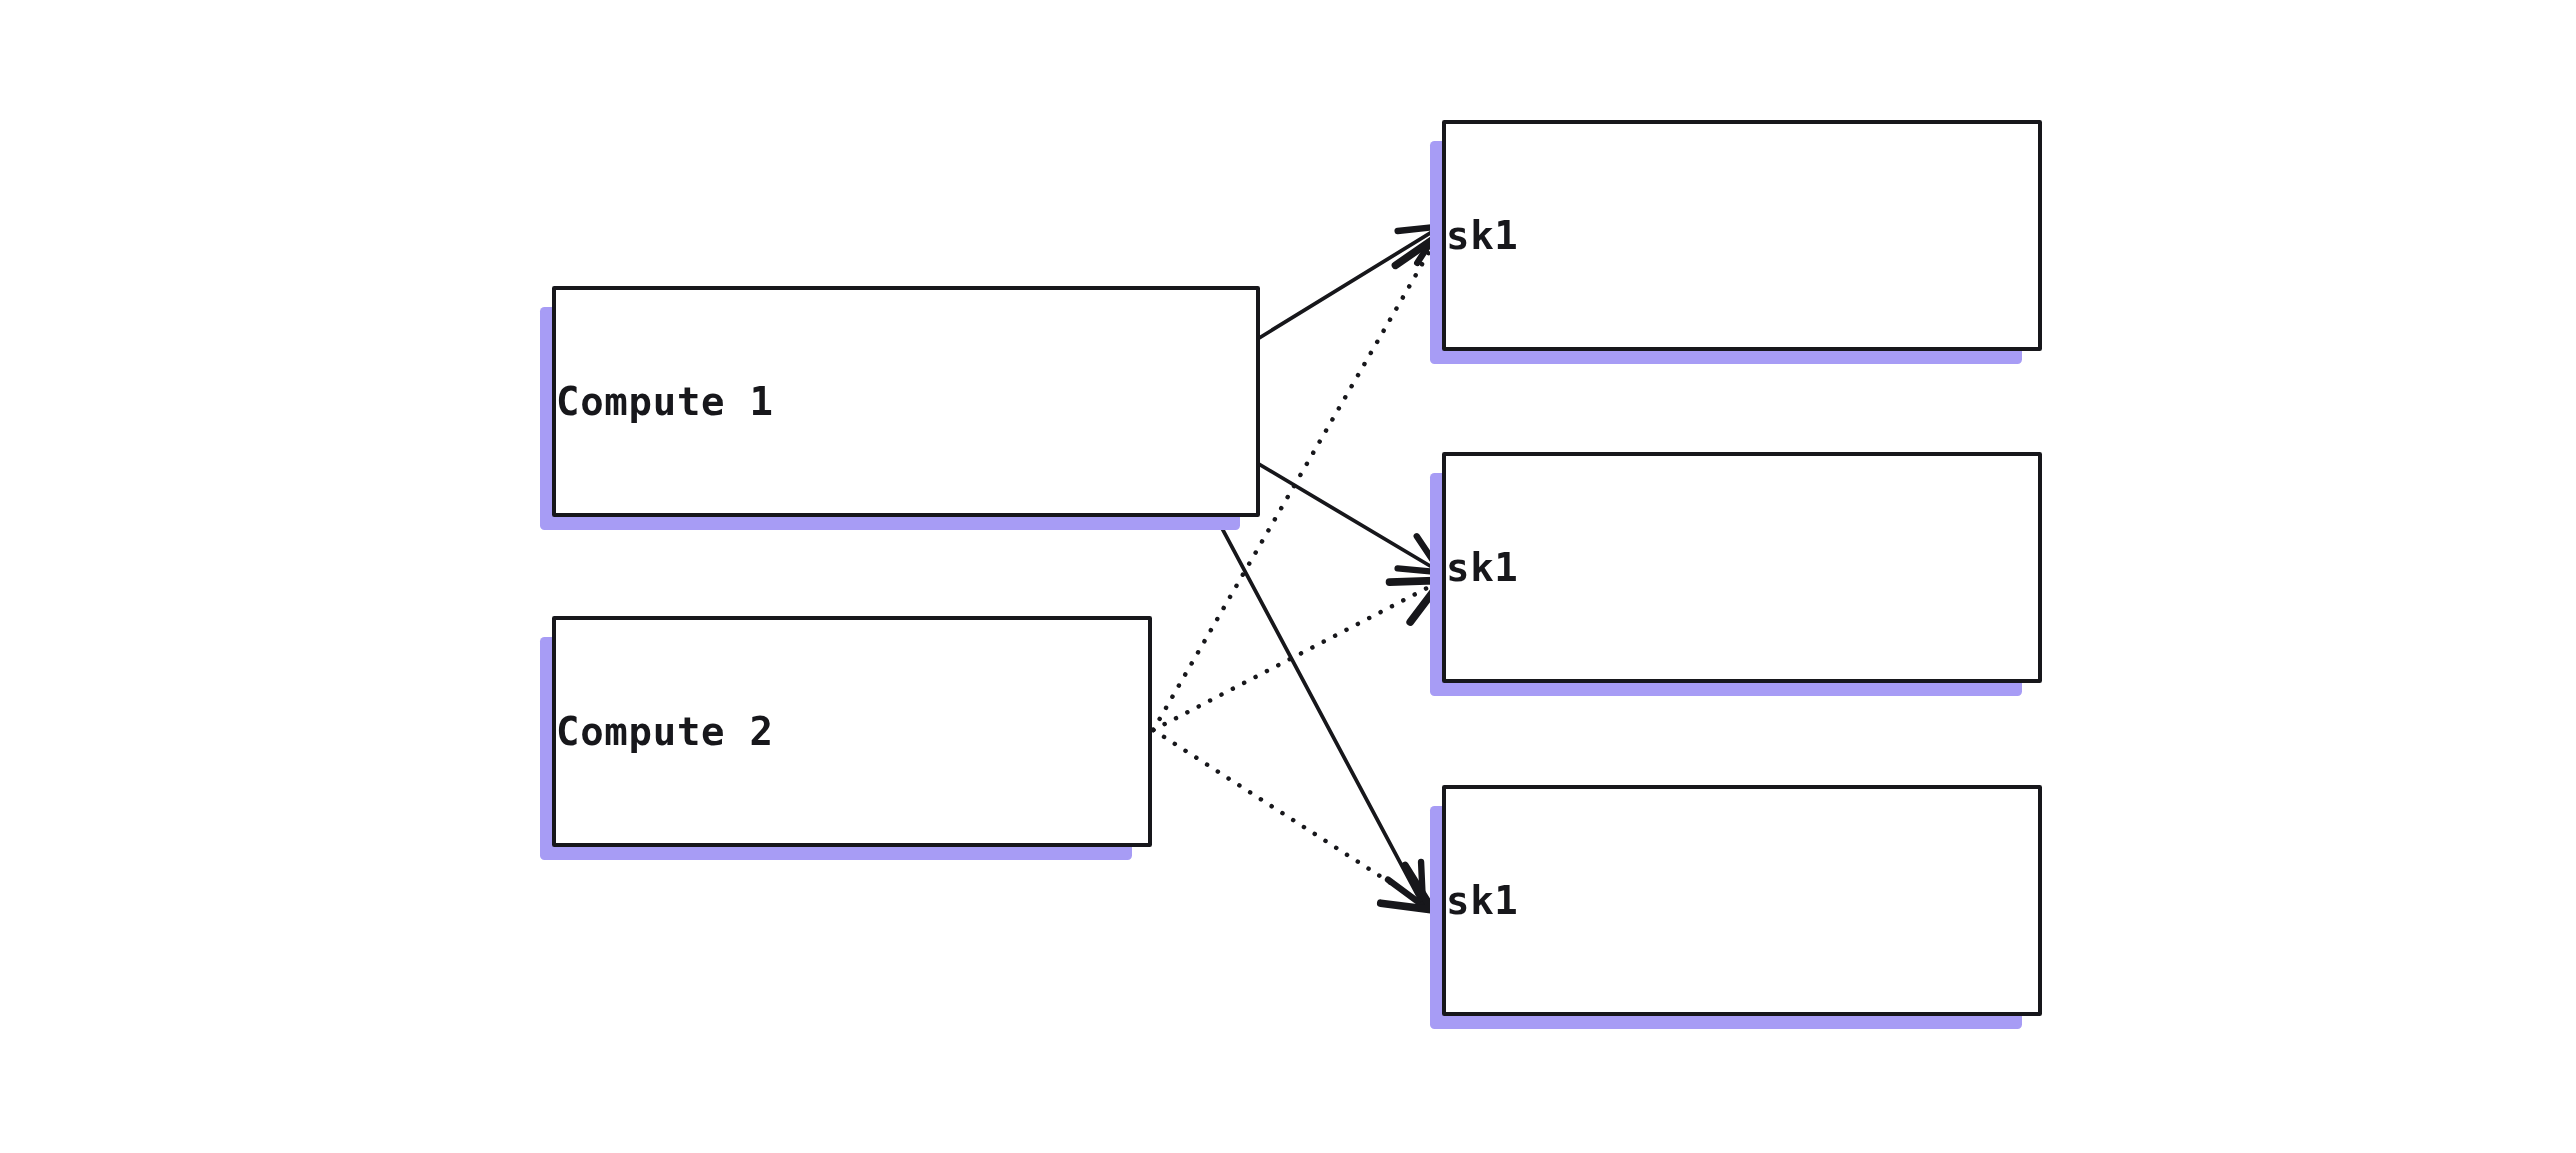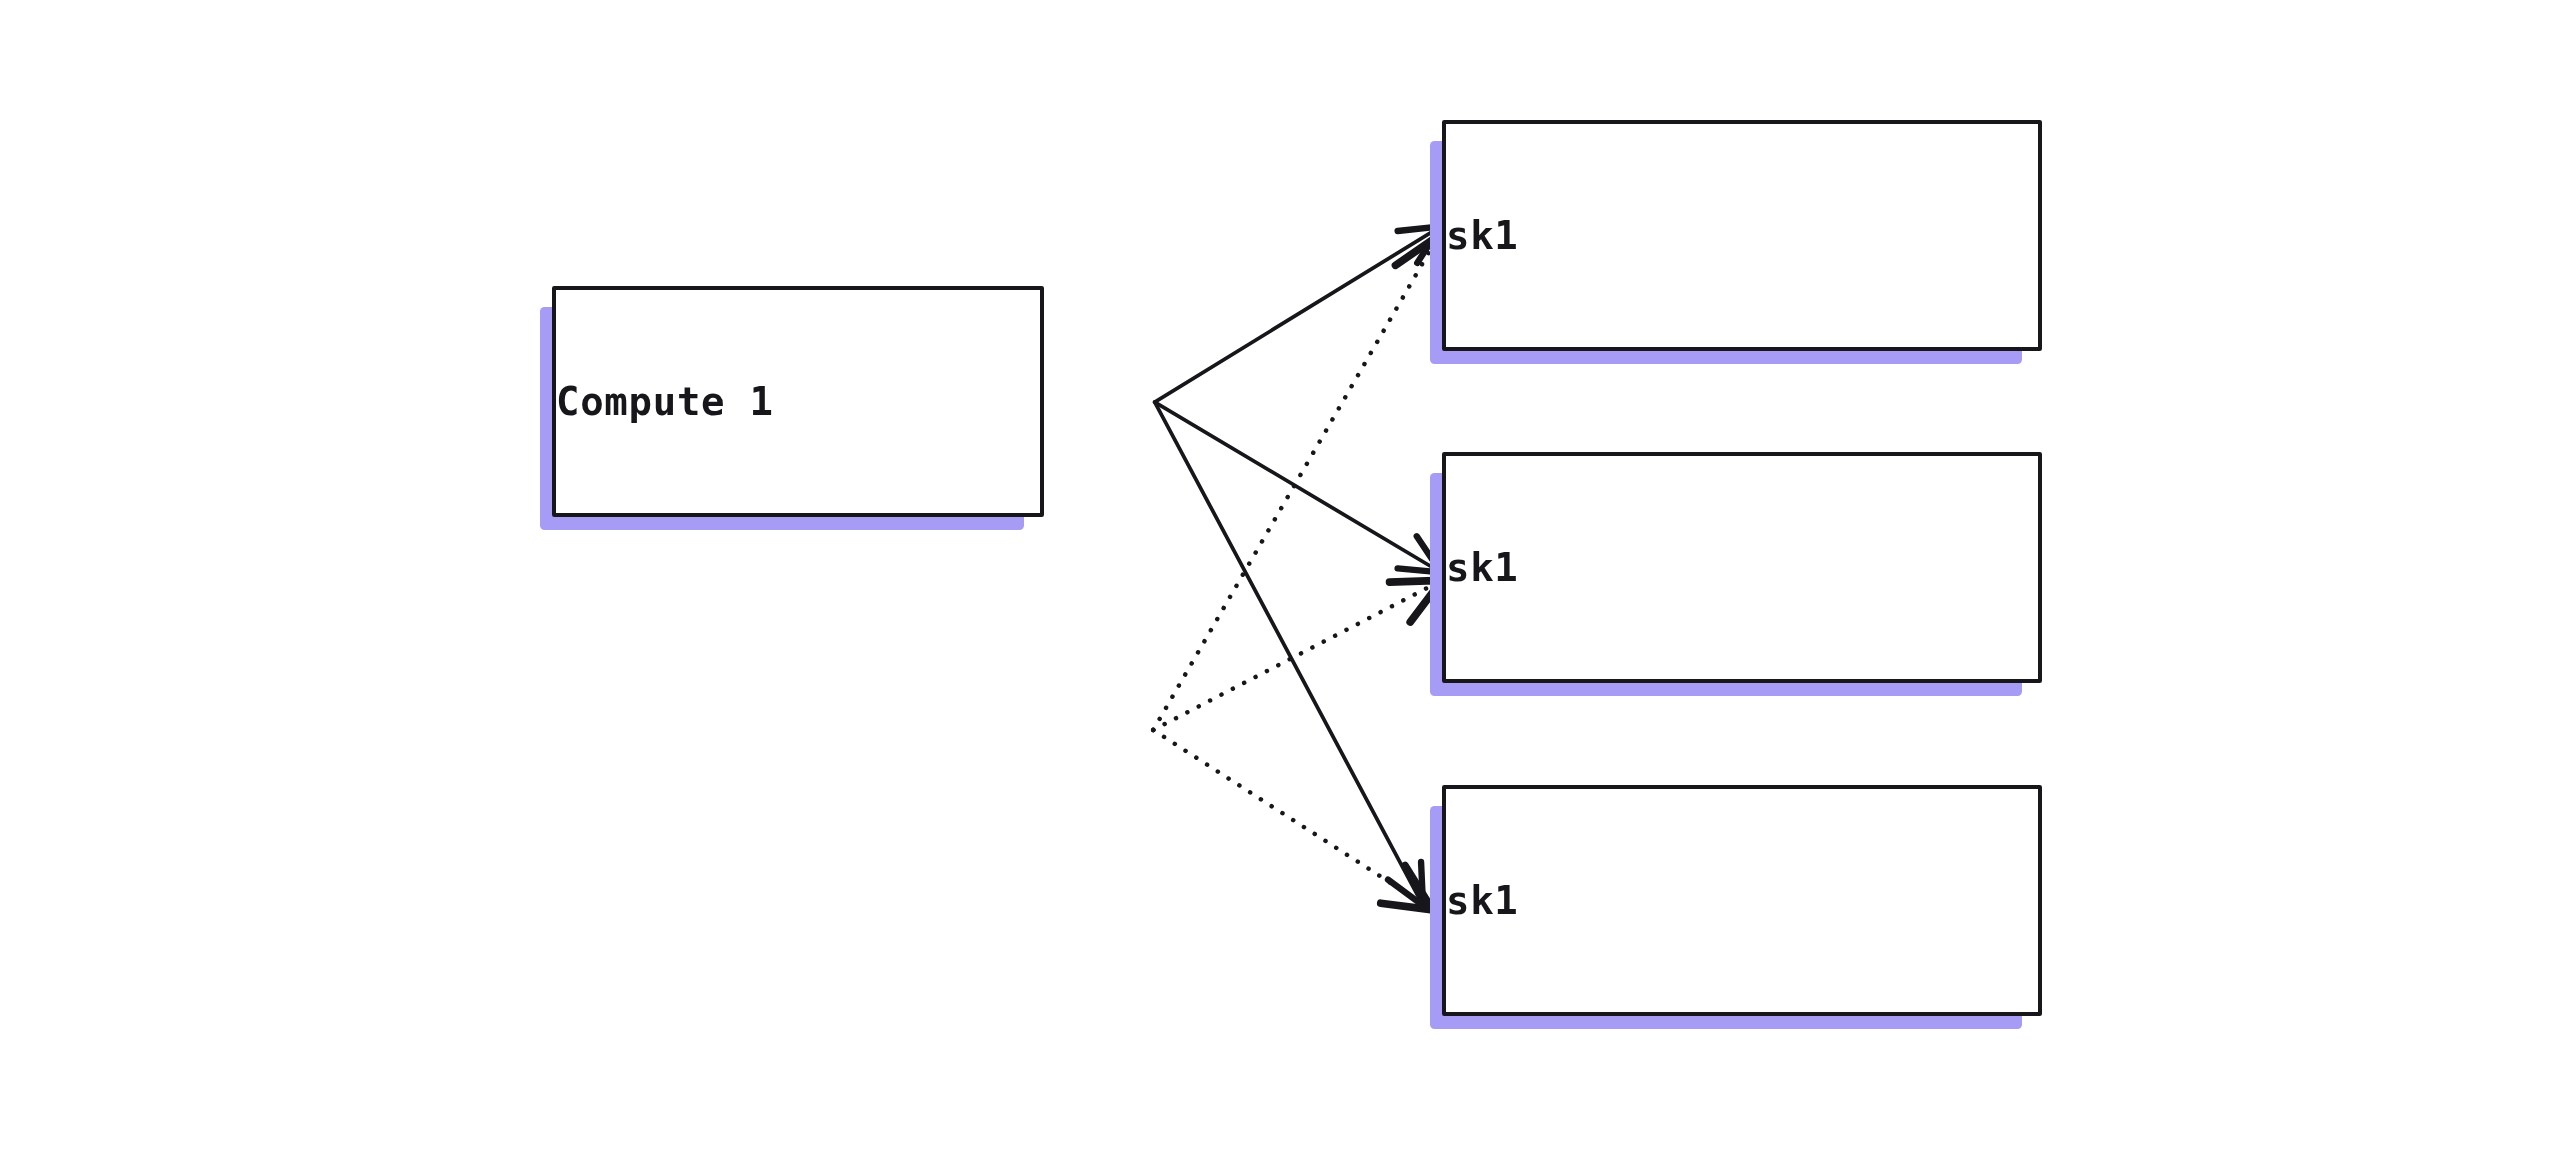--- a/index.html
+++ b/index.html
@@ -64,21 +64,21 @@
     font-family: "DejaVu Sans Mono", "Liberation Mono", monospace;
     font-weight: bold;
     font-size: 39px;
     line-height: 1;
     letter-spacing: 0.7px;
     color: #17171b;
     white-space: pre;
     user-select: none;
   }
   
-  #node-compute-1 { left: 552px;  top: 286px;  width: 492px; height: 231px; }
+  #node-compute-1 { left: 552px;  top: 286px;  width: 708px; height: 231px; }
   #node-compute-2 { left: 552px;  top: 616px;  width: 600px; height: 231px; }
   #node-sk1-1     { left: 1442px; top: 120px;  width: 600px; height: 231px; }
   #node-sk1-2     { left: 1442px; top: 452px;  width: 600px; height: 231px; }
   #node-sk1-3     { left: 1442px; top: 785px; width: 600px; height: 231px; }
 </style>
 </head>
 <body>
 
 <div id="canvas">
 
@@ -101,20 +101,23 @@
       <line x1="1540" y1="975" x2="1908" y2="1212" stroke="#17171b" stroke-width="6" stroke-linecap="round" stroke-dasharray="0.1 17" marker-end="url(#arrow-open)"></line>
     </g>
   </svg>
 
   <div id="node-layer">
 
     <div class="node" id="node-compute-1">
       <span class="node-label">Compute 1</span>
     </div>
 
+    <div class="node" id="node-compute-2">
+      <span class="node-label">Compute 2</span>
+    </div>
 
     <div class="node" id="node-sk1-1">
       <span class="node-label">sk1</span>
     </div>
 
     <div class="node" id="node-sk1-2">
       <span class="node-label">sk1</span>
     </div>
 
     <div class="node" id="node-sk1-3">

